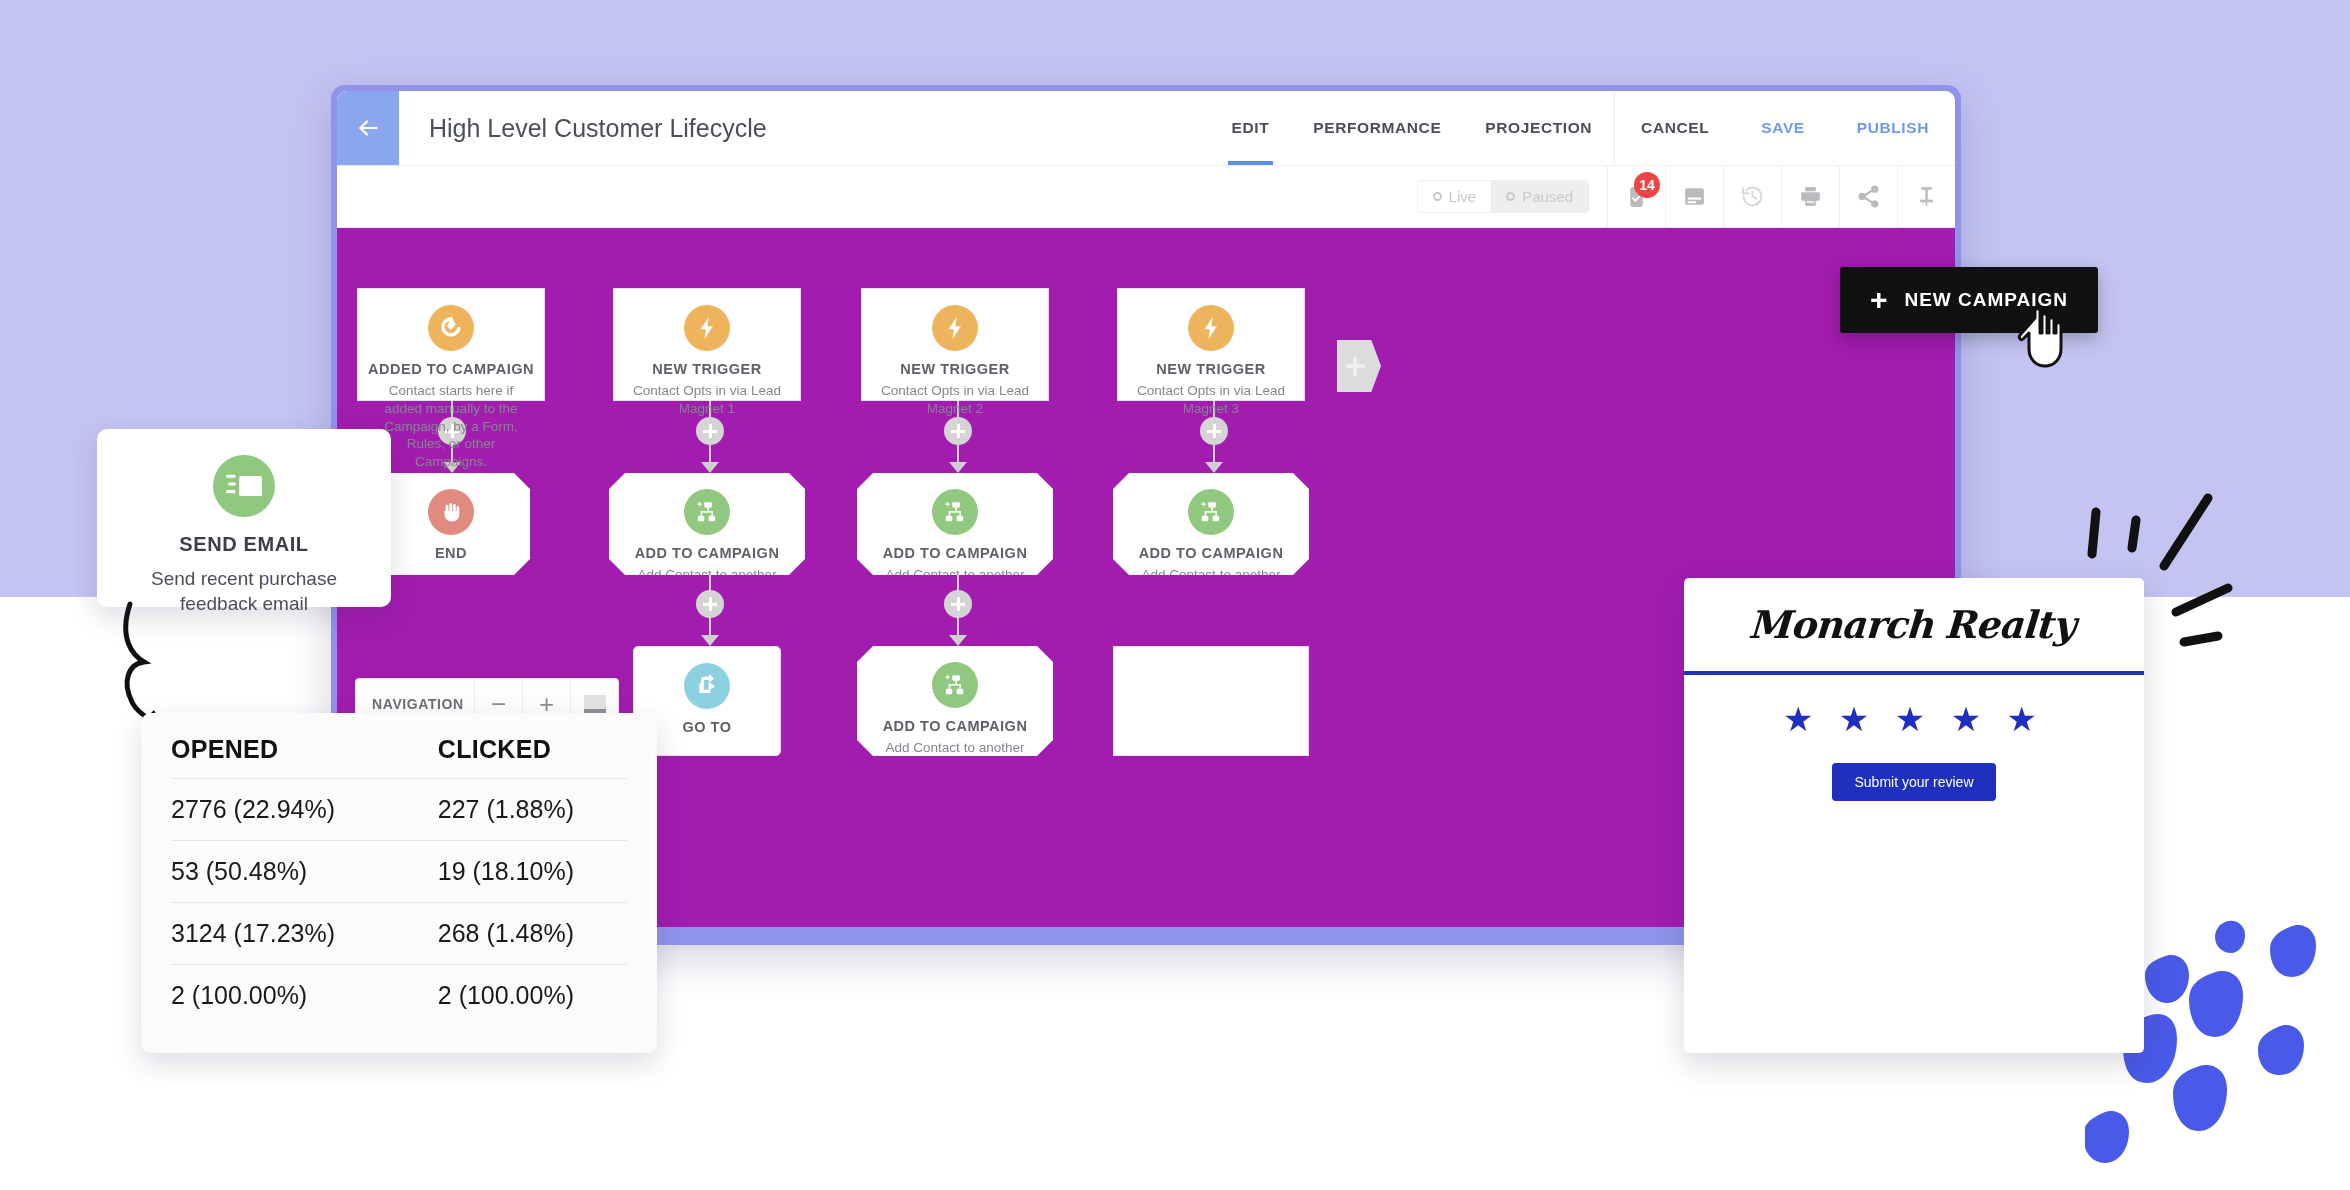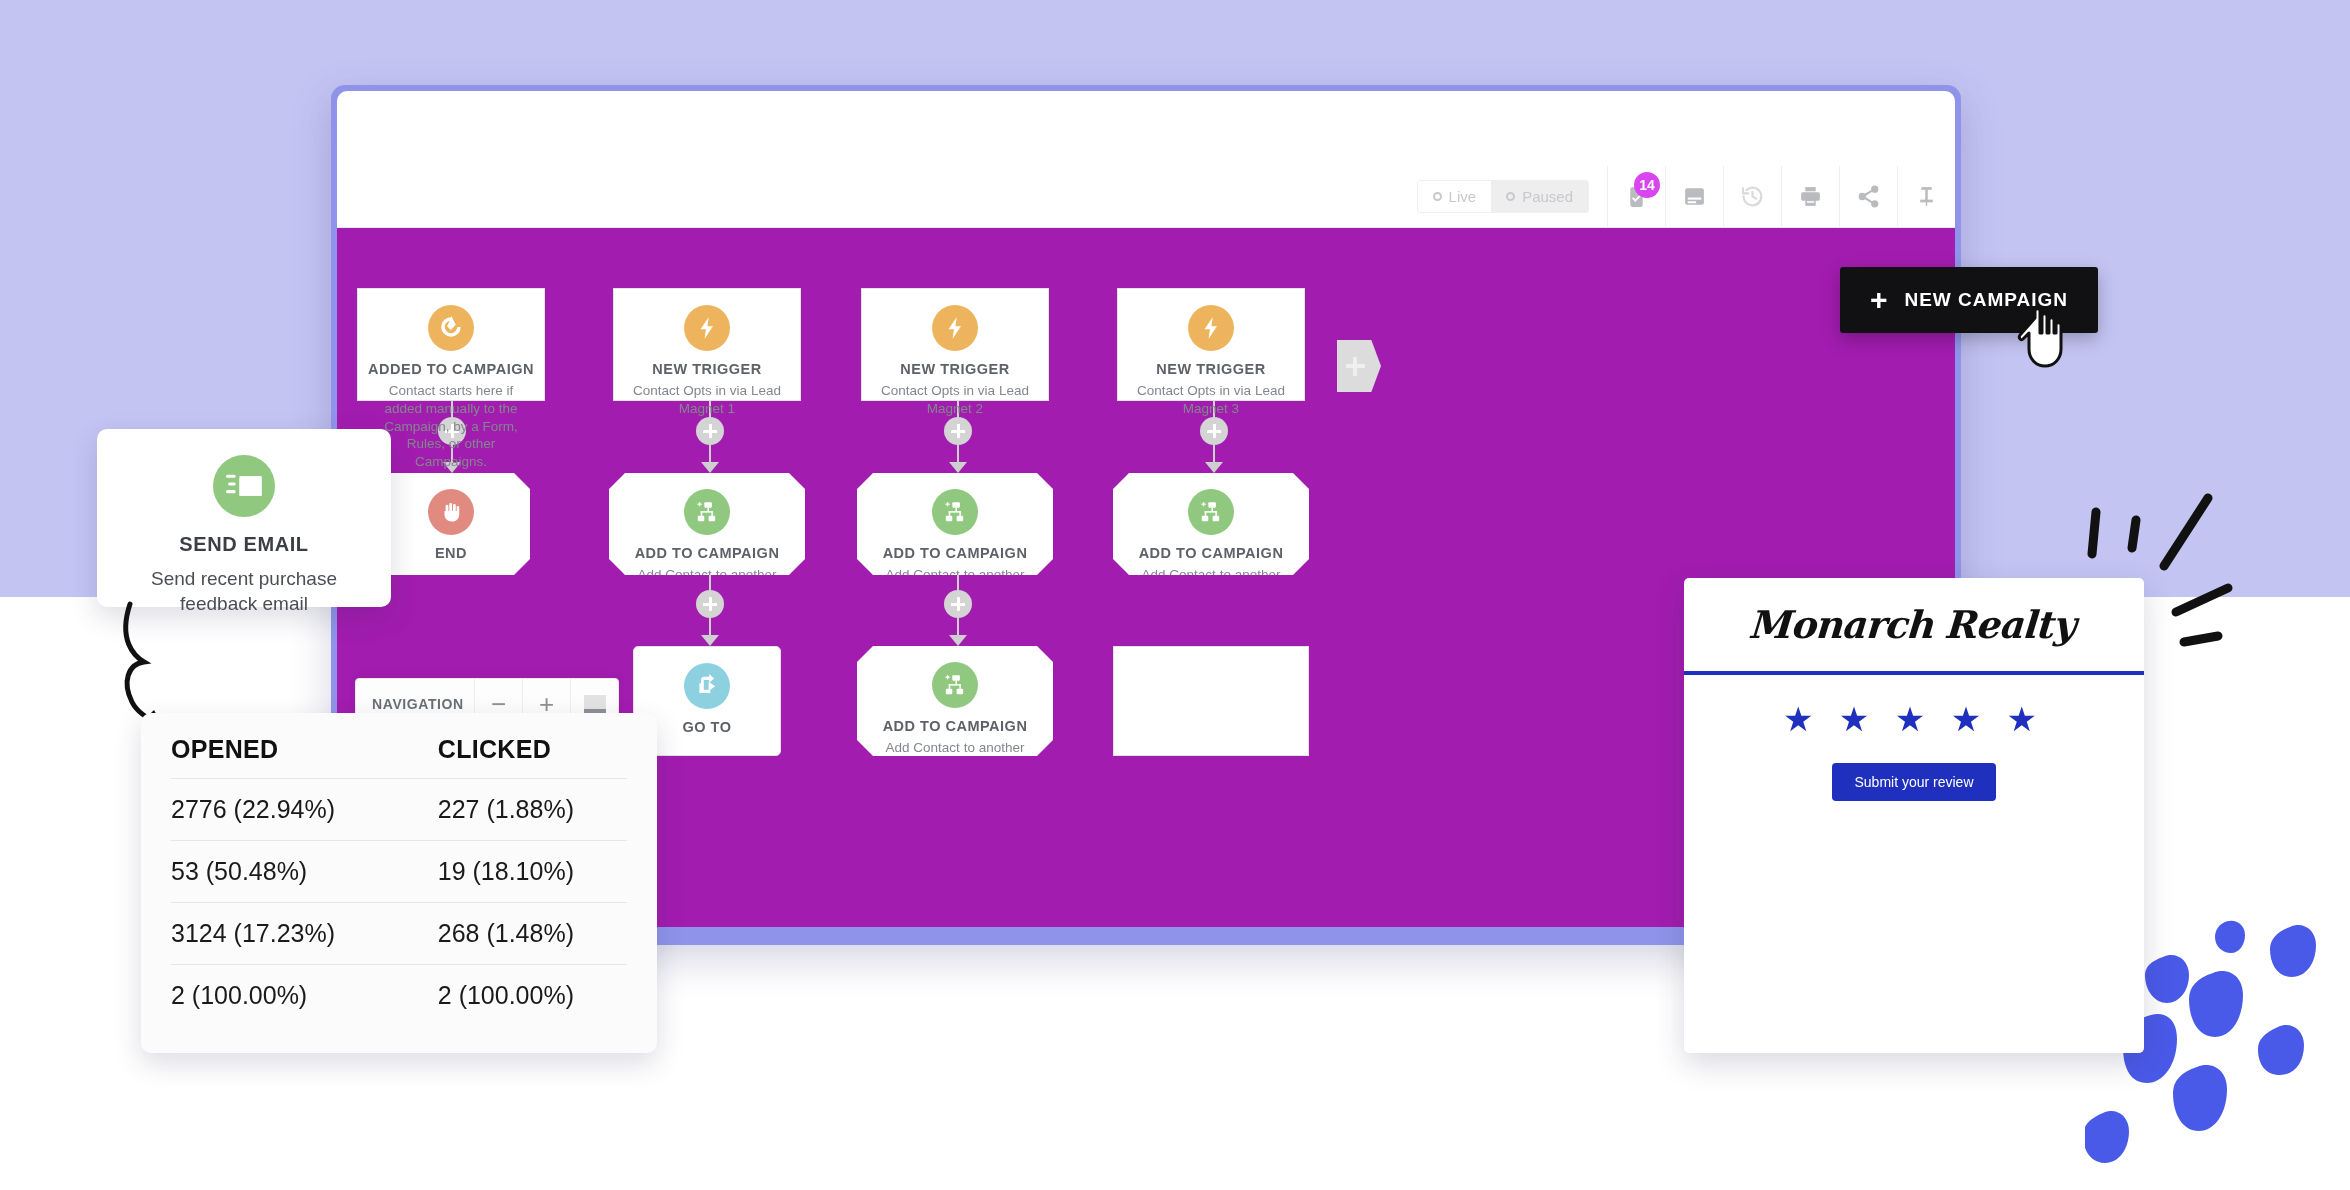--- a/index.html
+++ b/index.html
@@ -81,21 +81,21 @@
   }
   .pill.on { background: #eeeeee; }
   .pill .dot { width: 9px; height: 9px; border-radius: 50%; border: 2px solid #c7c9cd; }
   .tbtn {
     width: 58px; height: 62px; display: flex; align-items: center; justify-content: center;
     border-left: 1px solid #eeeff1; position: relative; cursor: pointer; color: #b9bbbf;
   }
   .tbtn svg { width: 25px; height: 25px; }
   .badge {
     position: absolute; top: 6px; right: 5px; min-width: 26px; height: 26px;
-    border-radius: 13px; background: #d946ef; color: #fff;
+    border-radius: 13px; background: #ef4444; color: #fff;
     font-size: 14px; font-weight: 700; display: flex; align-items: center;
     justify-content: center; padding: 0 5px;
   }
 
   
   .canvas {
     position: absolute; left: 0; top: 137px; width: 1618px; height: 902px;
     background: #a21caf; overflow: hidden;
   }
 
@@ -246,20 +246,41 @@
 <body>
 
 <div id="stage">
 
   <div class="bg-purple"></div>
   <div class="bg-white"></div>
 
   <div class="app-window">
     <div class="app-inner">
 
+      <div class="titlebar">
+        <div class="back-btn">
+          <svg viewBox="0 0 24 24" fill="none" stroke="#ffffff" stroke-width="2" stroke-linecap="round" stroke-linejoin="round">
+            <line x1="20" y1="12" x2="5" y2="12"></line>
+            <polyline points="11 18 5 12 11 6"></polyline>
+          </svg>
+        </div>
+        <div class="app-title">High Level Customer Lifecycle</div>
+
+        <div class="tabs">
+          <div class="tab active">EDIT</div>
+          <div class="tab">PERFORMANCE</div>
+          <div class="tab">PROJECTION</div>
+        </div>
+
+        <div class="actions">
+          <div class="action">CANCEL</div>
+          <div class="action blue">SAVE</div>
+          <div class="action blue">PUBLISH</div>
+        </div>
+      </div>
 
       <div class="toolbar">
         <div class="pill-group">
           <div class="pill">
             <span class="dot"></span>
             <span>Live</span>
           </div>
           <div class="pill on">
             <span class="dot"></span>
             <span>Paused</span>

